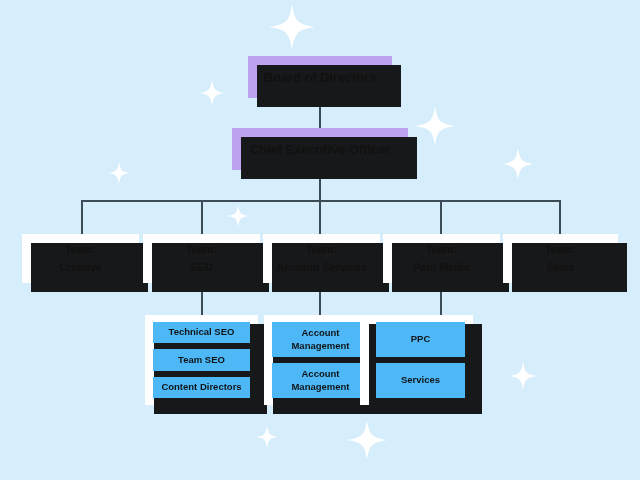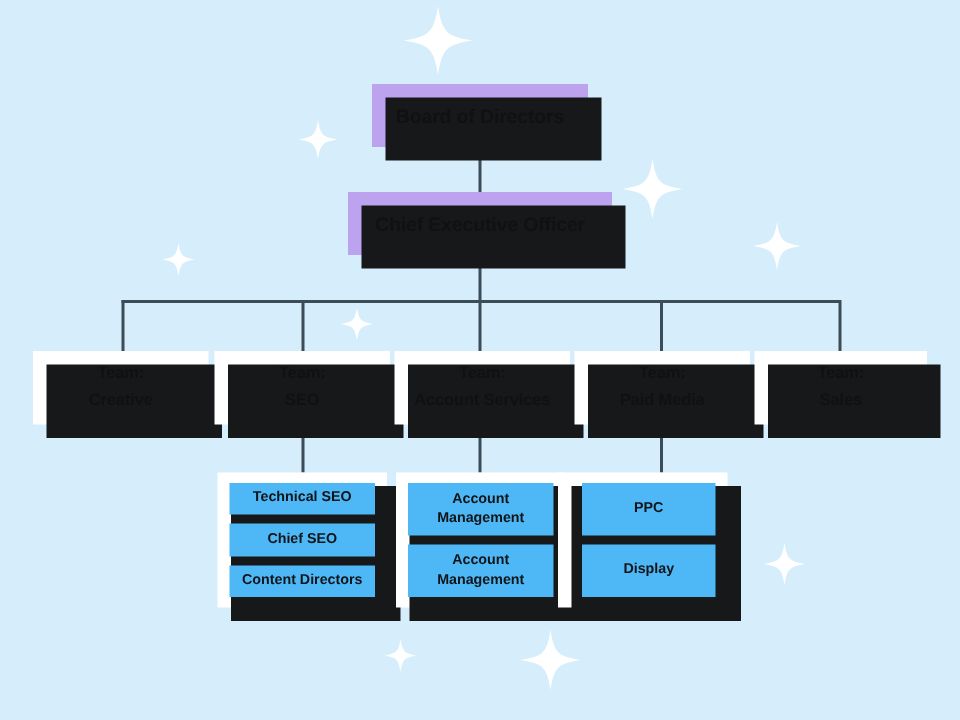--- a/index.html
+++ b/index.html
@@ -209,29 +209,29 @@
     <span class="l2">Paid Media</span>
   </div>
 
   <div class="card team z2" style="left:503px; top:234px; width:115px; height:49px;">
     <span class="l1">Team:</span>
     <span class="l2">Sales</span>
   </div>
 
   <div class="group" style="left:145px; top:315px; width:113px; height:90px;">
     <div class="pill">Technical SEO</div>
-    <div class="pill">Chief SEO</div>
+    <div class="pill">Team SEO</div>
     <div class="pill">Content Directors</div>
   </div>
 
   <div class="group" style="left:264px; top:315px; width:113px; height:90px;">
     <div class="pill">Account
 Management</div>
     <div class="pill">Account
 Management</div>
   </div>
 
-  <div class="group" style="left:372px; top:315px; width:113px; height:90px;padding-left:16px;">
+  <div class="group" style="left:360px; top:315px; width:113px; height:90px;padding-left:16px;">
     <div class="pill">PPC</div>
-    <div class="pill">Display</div>
+    <div class="pill">Services</div>
   </div>
 
 </div>
 
 </body></html>

